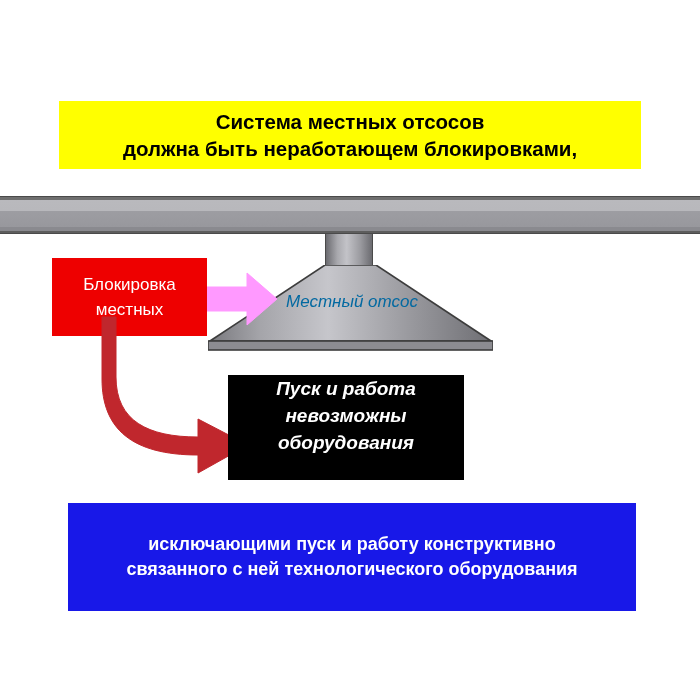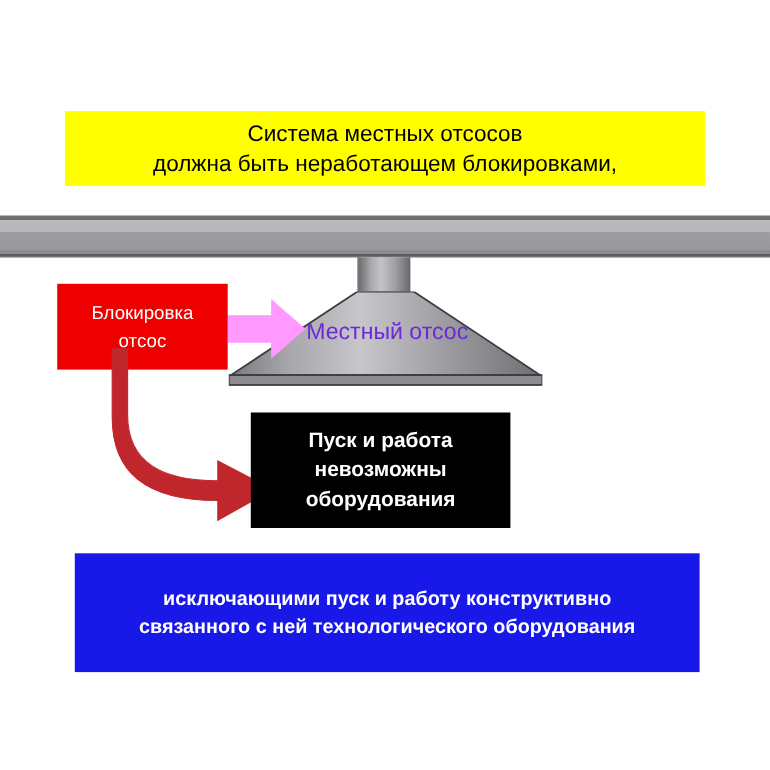--- a/index.html
+++ b/index.html
@@ -30,21 +30,21 @@
     display: flex;
     flex-direction: column;
     align-items: center;
     justify-content: center;
     box-sizing: border-box;
     padding: 0 8px;
   }
   .banner-yellow .line {
     color: #000000;
     font-size: 20.5px;
-    font-weight: normal;
+    font-weight: bold;
     line-height: 27px;
     text-align: center;
     white-space: nowrap;
   }
 
   
   .ceiling {
     position: absolute;
     left: 0px;
     top: 196px;
@@ -118,24 +118,25 @@
 
   
   .hood-label {
     position: absolute;
     left: 266px;
     top: 289px;
     width: 172px;
     text-align: center;
   }
   .hood-label .line {
-    color: #6d28d9;
-    font-size: 21px;
+    color: #0369a1;
+    font-size: 17px;
     line-height: 25px;
     white-space: nowrap;
+    font-style: italic;
   }
 
   
   .arrow-bent {
     position: absolute;
     left: 96px;
     top: 315px;
     width: 160px;
     height: 170px;
   }
@@ -144,22 +145,22 @@
   .block-black {
     position: absolute;
     left: 228px;
     top: 375px;
     width: 236px;
     height: 105px;
     background: #000000;
     display: flex;
     flex-direction: column;
     align-items: center;
-    justify-content: center;
-    box-sizing: border-box;
+    box-sizing: border-box;
+    font-style: italic;
   }
   .block-black .line {
     color: #ffffff;
     font-size: 19px;
     font-weight: bold;
     line-height: 27px;
     text-align: center;
     white-space: nowrap;
   }
 
@@ -222,21 +223,21 @@
   </div>
 
   <div class="arrow-pink">
     <svg width="72" height="72" viewBox="0 0 72 72" xmlns="http://www.w3.org/2000/svg">
       <polygon points="0,24 40,24 40,10 70,36 40,62 40,48 0,48" fill="#ff99ff" stroke="#ff99ff" stroke-width="1"></polygon>
     </svg>
   </div>
 
   <div class="block-red">
     <div class="line">Блокировка</div>
-    <div class="line">отсос</div>
+    <div class="line">местных</div>
   </div>
 
   <div class="arrow-bent">
     <svg width="160" height="170" viewBox="0 0 160 170" xmlns="http://www.w3.org/2000/svg">
       <path d="M14,0 L14,60 C14,104 46,120 96,120 L96,102 L146,128 L96,156 L96,138 C30,138 0,112 0,62 L0,0 Z" transform="translate(6,2)" fill="#c0272d" stroke="#c0272d" stroke-width="1"></path>
     </svg>
   </div>
 
   <div class="block-black">
     <div class="line">Пуск и работа</div>

